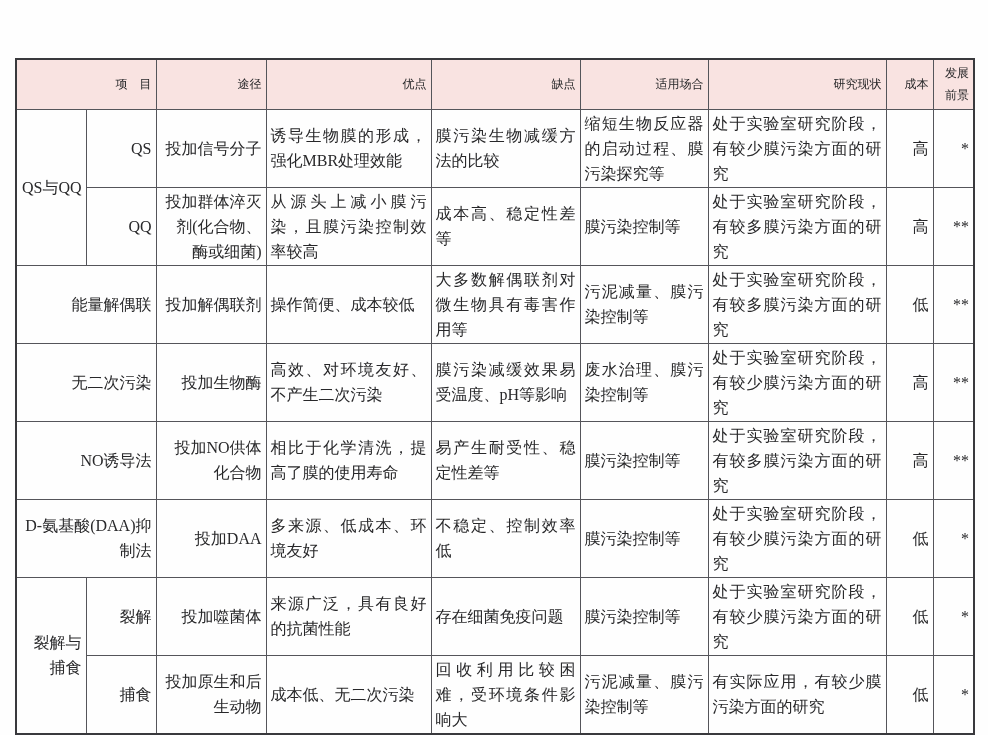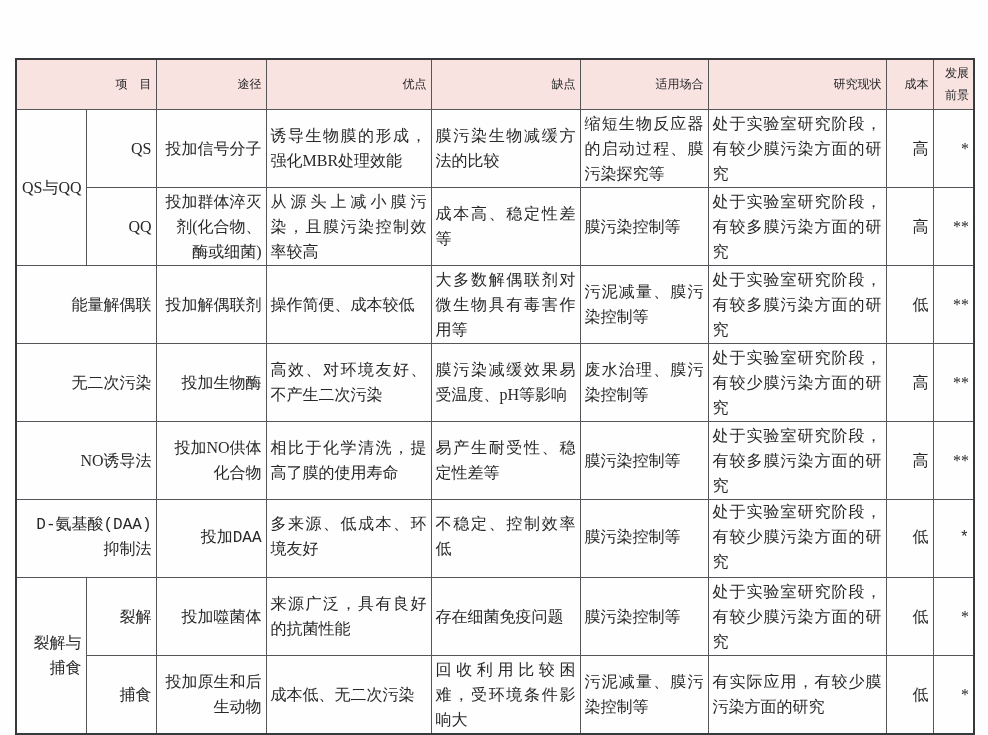--- a/index.html
+++ b/index.html
@@ -94,21 +94,21 @@
         <tr style="height: 73px;">
           <td colspan="2" class="al-center">NO诱导法</td>
           <td class="al-center">投加NO供体化合物</td>
           <td class="al-justify">相比于化学清洗，提高了膜的使用寿命</td>
           <td class="al-justify">易产生耐受性、稳定性差等</td>
           <td class="al-justify">膜污染控制等</td>
           <td class="al-justify">处于实验室研究阶段，有较多膜污染方面的研究</td>
           <td class="al-center">高</td>
           <td class="al-center">**</td>
         </tr>
-        <tr style="height: 77px; font-family: Liberation Mono, monospace;">
+        <tr style="height: 77px;">
           <td colspan="2" class="al-center">D-氨基酸(DAA)抑制法</td>
           <td class="al-center">投加DAA</td>
           <td class="al-justify">多来源、低成本、环境友好</td>
           <td class="al-justify">不稳定、控制效率低</td>
           <td class="al-justify">膜污染控制等</td>
           <td class="al-justify">处于实验室研究阶段，有较少膜污染方面的研究</td>
           <td class="al-center">低</td>
           <td class="al-center">*</td>
         </tr>
         <tr style="height: 76px;">

